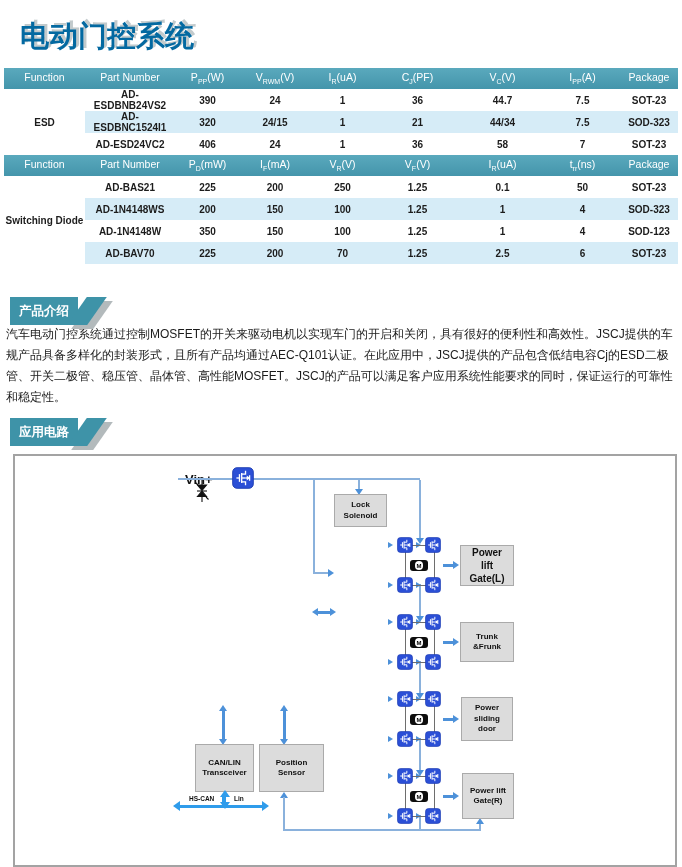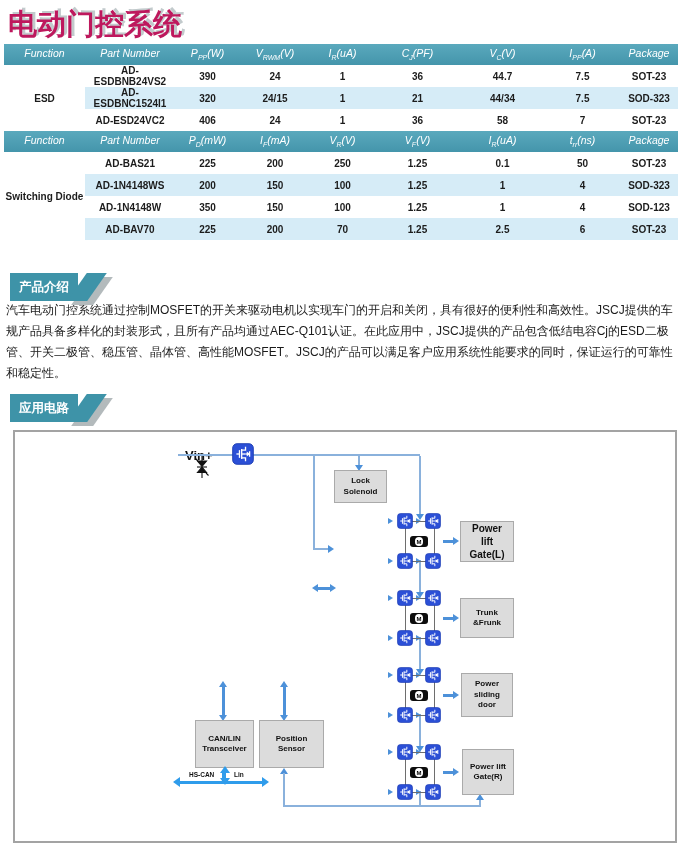--- a/index.html
+++ b/index.html
@@ -1,21 +1,21 @@
 <!DOCTYPE html>
 <html><head>
 <meta charset="utf-8">
 <style>
   html,body{margin:0;padding:0;}
   body{width:682px;height:867px;background:#fff;font-family:"Liberation Sans",sans-serif;overflow:hidden;position:relative;}
-  h1.title{margin:0;padding:5px 0 0 8px;font-size:29px;line-height:38px;height:39px;font-weight:bold;
-    color:#be185d;letter-spacing:0px;text-shadow:3px -2px 0 #c2cacc;}
+  h1.title{margin:12px;padding:5px 0 0 8px;font-size:29px;line-height:38px;height:39px;font-weight:bold;
+    color:#0369a1;letter-spacing:0px;text-shadow:3px -2px 0 #c2cacc;}
   table.spec{border-collapse:collapse;table-layout:fixed;width:674px;margin:0 0 0 4px;}
   table.spec th{background:linear-gradient(180deg,#5aa9bd,#4495ab);color:#fff;font-weight:normal;
-    font-size:10.5px;height:21px;text-align:center;padding:0;font-style:italic;}
+    font-size:10.5px;height:21px;text-align:center;padding:0;}
   table.spec th sub{font-size:7px;}
   table.spec td{font-size:10px;font-weight:bold;color:#1c1c1c;height:22px;text-align:center;padding:0;}
   tr.stripe td{background:#d6ecf7;}
   td.fn{background:#fff !important;}
   .t2{margin-top:18px;}
   .tabrow{height:20px;margin-top:33px;}
   .tabrow.second{margin-top:10px;}
   .tab{position:relative;display:inline-block;margin-left:10px;background:#3e93a8;color:#fff;
     font-size:12.5px;font-weight:bold;line-height:20px;height:20px;padding:4px 9px;}
   .tab::before{content:"";position:absolute;right:-25px;top:4px;width:22px;height:100%;

